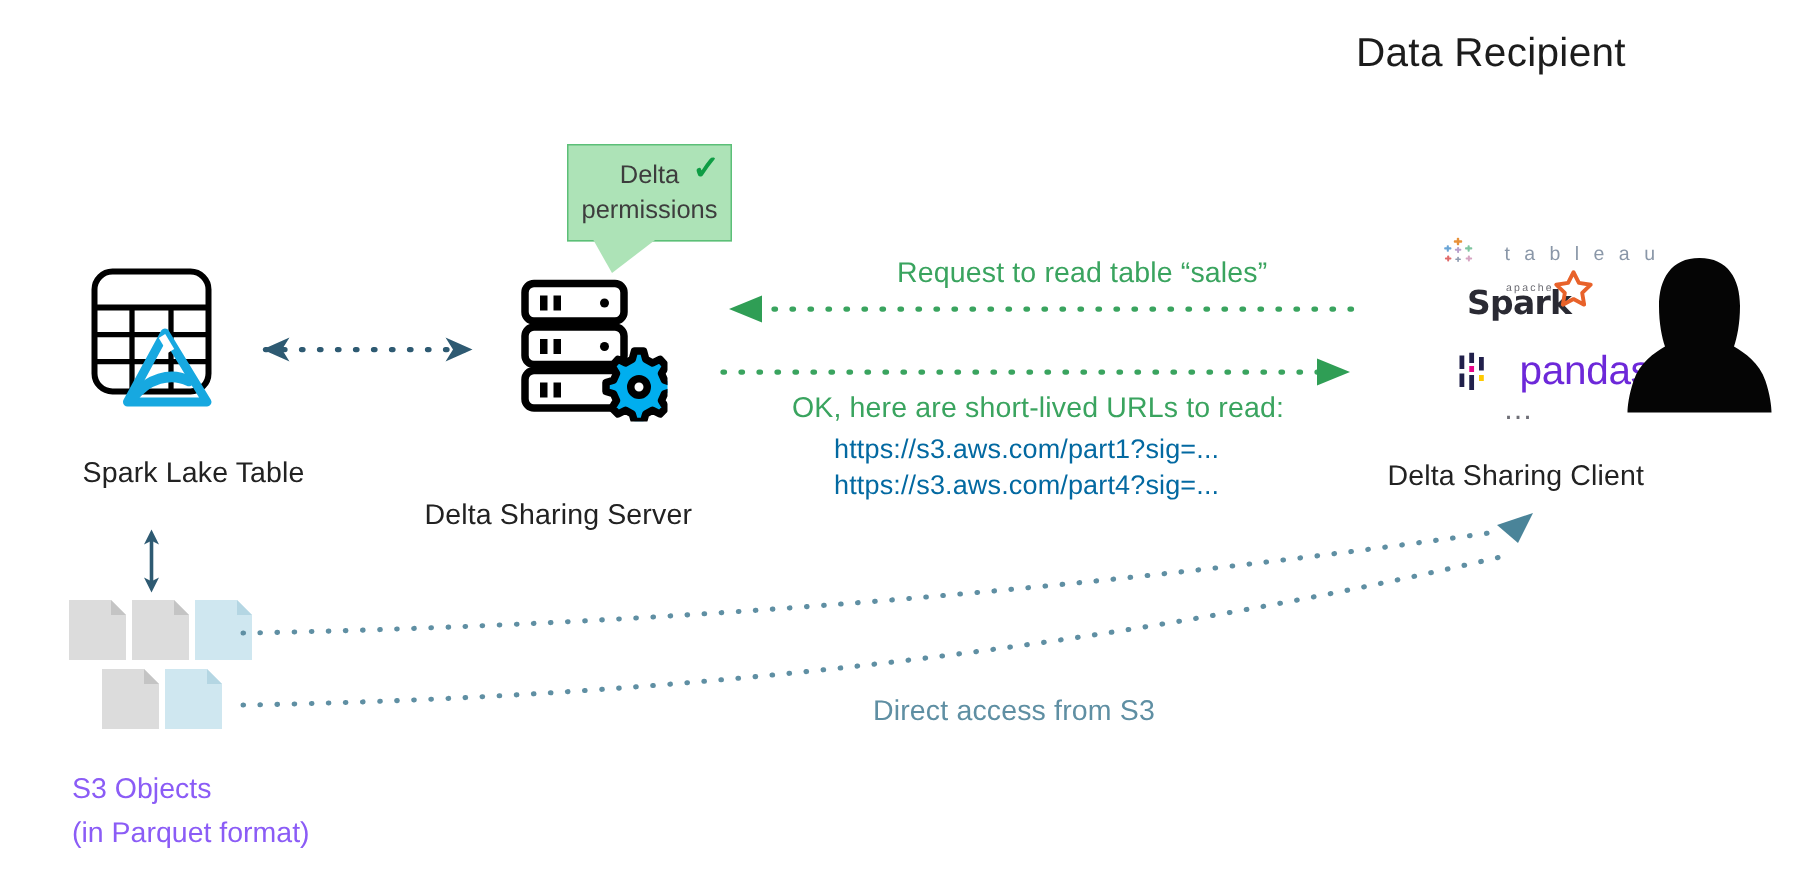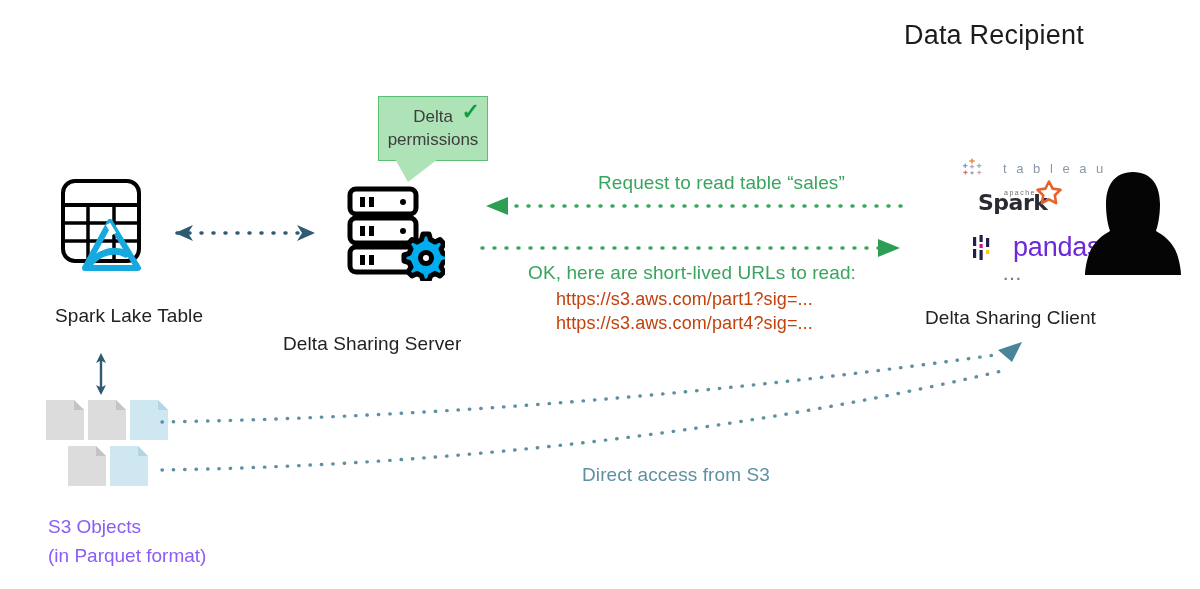--- a/index.html
+++ b/index.html
@@ -44,21 +44,21 @@
 
   
   .msg-green {
     font-size: 19px;
     color: #3aa45f;
     white-space: nowrap;
     letter-spacing: 0.1px;
   }
   .msg-url {
     font-size: 18px;
-    color: #c2410c;
+    color: #0369a1;
     white-space: nowrap;
     letter-spacing: 0.1px;
     text-align: center;
   }
   .msg-slate {
     font-size: 19px;
     color: #5f8fa3;
     white-space: nowrap;
     letter-spacing: 0.1px;
     text-align: right;

